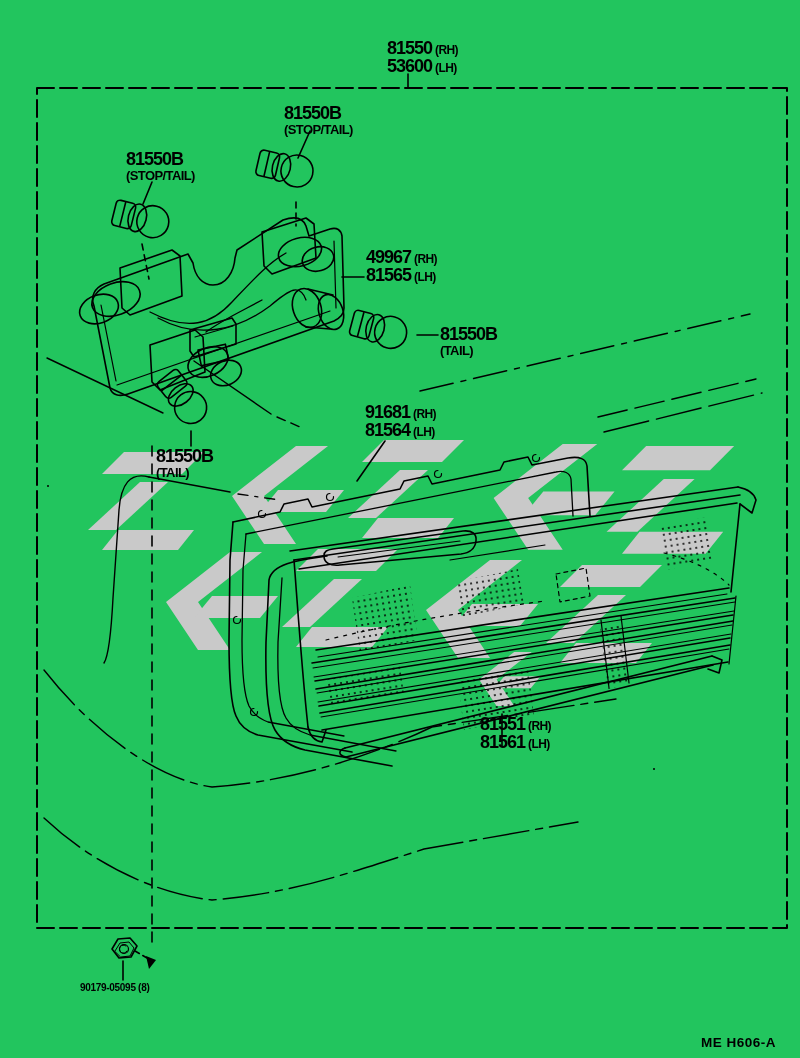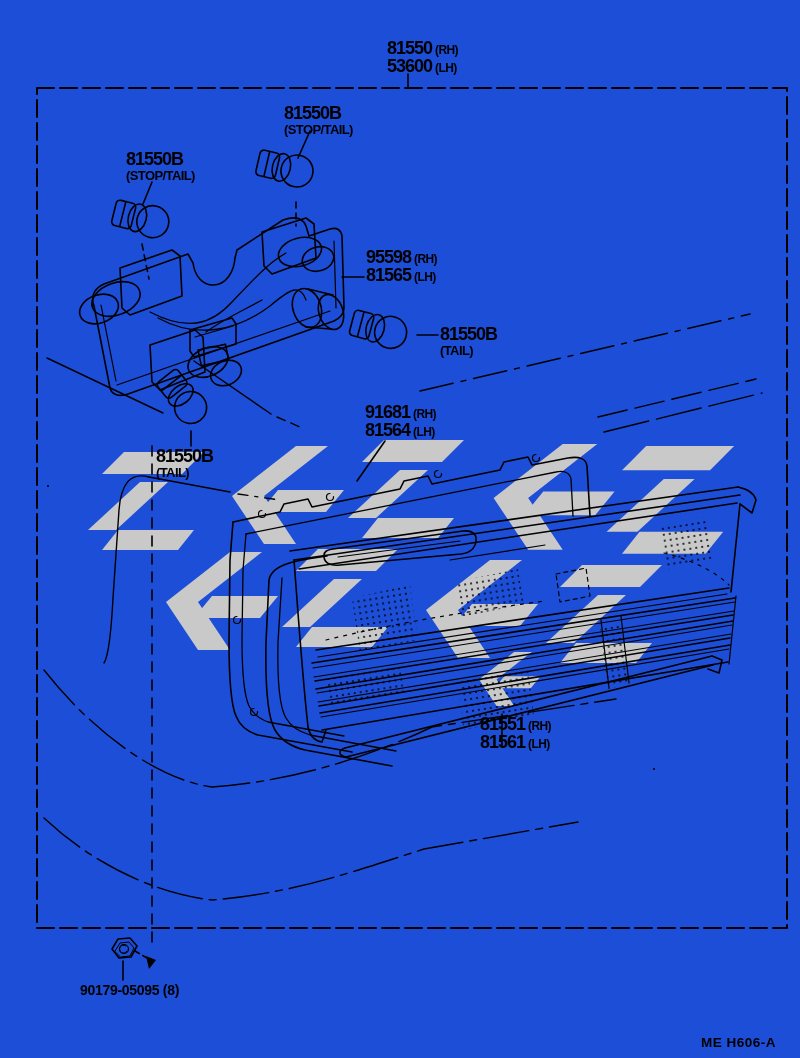--- a/index.html
+++ b/index.html
@@ -1,24 +1,24 @@
 <!DOCTYPE html>
 <html><head>
 <meta charset="utf-8">
 <style>
   html,body{margin:0;padding:0;background:#ffffff;}
-  #stage{position:relative;width:800px;height:1058px;background:#1d4ed8;overflow:hidden;
+  #stage{position:relative;width:800px;height:1058px;background:#22c55e;overflow:hidden;
          font-family:"Liberation Sans","DejaVu Sans",sans-serif;}
   #lineart{position:absolute;left:0;top:0;}
   .plabel{position:absolute;font-weight:700;color:#000;white-space:nowrap;line-height:1.02;}
   .plabel .row{display:block;}
   .num{font-size:18px;letter-spacing:-1px;}
   .sfx{font-size:12px;letter-spacing:-0.6px;margin-left:3px;}
   .paren{font-size:13px;letter-spacing:-0.6px;display:block;margin-top:1px;}
-  .small-label{position:absolute;font-weight:700;color:#000;font-size:14px;letter-spacing:-0.3px;white-space:nowrap;}
+  .small-label{position:absolute;font-weight:700;color:#000;font-size:10px;letter-spacing:-0.3px;white-space:nowrap;}
   .code-label{position:absolute;font-weight:700;color:#000;font-size:13.5px;letter-spacing:0.5px;white-space:nowrap;}
 </style>
 </head>
 <body>
 
 <div id="stage">
 
   <svg id="lineart" width="800" height="1058" viewBox="0 0 800 1058" fill="none" stroke="#000" stroke-width="1.6" stroke-linecap="round" stroke-linejoin="round">
 
     <defs>
@@ -227,21 +227,21 @@
     <span class="row"><span class="num">81550B</span></span>
     <span class="paren">(STOP/TAIL)</span>
   </div>
 
   <div class="plabel" style="left:126px;top:150px;">
     <span class="row"><span class="num">81550B</span></span>
     <span class="paren">(STOP/TAIL)</span>
   </div>
 
   <div class="plabel" style="left:366px;top:248px;">
-    <span class="row"><span class="num">95598</span><span class="sfx">(RH)</span></span>
+    <span class="row"><span class="num">49967</span><span class="sfx">(RH)</span></span>
     <span class="row"><span class="num">81565</span><span class="sfx">(LH)</span></span>
   </div>
 
   <div class="plabel" style="left:440px;top:325px;">
     <span class="row"><span class="num">81550B</span></span>
     <span class="paren">(TAIL)</span>
   </div>
 
   <div class="plabel" style="left:156px;top:447px;">
     <span class="row"><span class="num">81550B</span></span>

